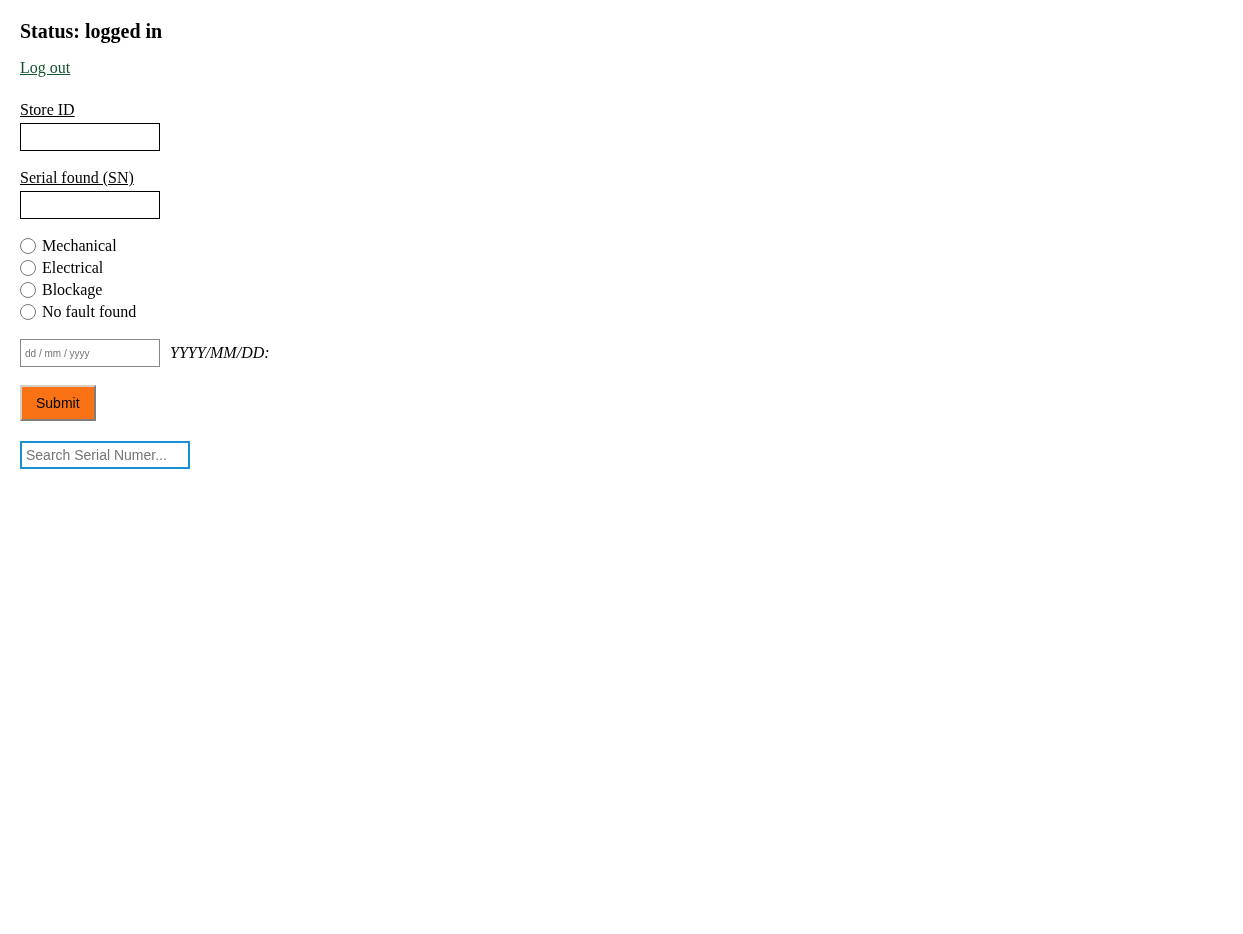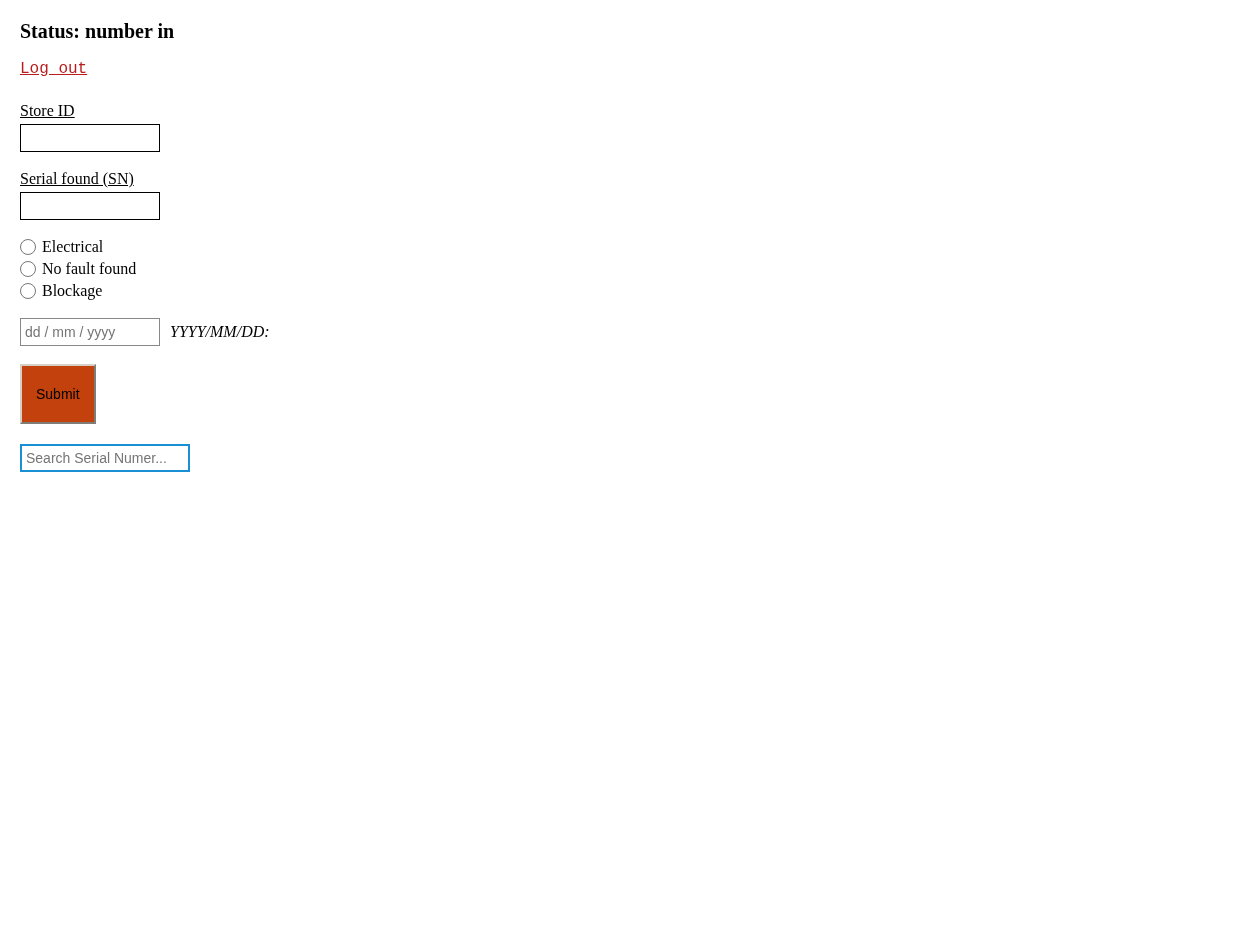--- a/index.html
+++ b/index.html
@@ -13,26 +13,25 @@
       background: #ffffff;
       color: #000000;
       padding: 20px;
     }
     .status-title {
       font-weight: bold;
       font-size: 20px;
       margin-bottom: 16px;
     }
     .logout-link {
-      color: #b91c1c;
+      color: #14532d;
       text-decoration: underline;
       cursor: pointer;
       display: inline-block;
       margin-bottom: 24px;
-      font-family: Liberation Mono, monospace;
     }
     .field-group {
       margin-bottom: 18px;
     }
     .field-label {
       display: block;
       margin-bottom: 4px;
       font-size: 16px;
       text-decoration: underline;
     }
@@ -61,77 +60,81 @@
       display: flex;
       align-items: center;
       margin-bottom: 18px;
       gap: 10px;
     }
     .date-input {
       width: 140px;
       height: 28px;
       border: 1px solid #888;
       padding: 8px 4px;
-      font-size: 14px;
+      font-size: 10px;
       color: #4d7c0f;
       background: #fff;
     }
     .date-label {
       font-size: 16px;
       font-style: italic;
     }
     .submit-btn {
-      padding: 20px 14px;
+      padding: 8px 14px;
       font-size: 14px;
-      background: #c2410c;
+      background: #f97316;
       border: 2px outset #d4d0c8;
       cursor: pointer;
       margin-bottom: 20px;
     }
     .search-input {
       width: 170px;
       height: 28px;
       border: 2px solid #1a90d4;
       padding: 2px 4px;
       font-size: 14px;
       color: #6d28d9;
       outline: none;
     }
   </style>
 </head>
 <body>
 
 
 
-<div class="status-title">Status: number in</div>
+<div class="status-title">Status: logged in</div>
 
 <a class="logout-link" href="#">Log out</a>
 
 <div class="field-group">
   <label class="field-label">Store ID</label>
   <input type="text" class="text-input" value="" style="">
 </div>
 
 <div class="field-group">
   <label class="field-label">Serial found (SN)</label>
   <input type="text" class="text-input" value="" style="">
 </div>
 
 <div class="radio-group">
   <div class="radio-item">
     <input type="radio" name="fault" id="mechanical" style="">
-    <label for="mechanical">Electrical</label>
+    <label for="mechanical">Mechanical</label>
+  </div>
+  <div class="radio-item">
+    <input type="radio" name="fault" id="electrical" style="">
+    <label for="electrical">Electrical</label>
+  </div>
+  <div class="radio-item">
+    <input type="radio" name="fault" id="blockage" style="">
+    <label for="blockage">Blockage</label>
   </div>
   <div class="radio-item">
     <input type="radio" name="fault" id="no_fault" style="">
     <label for="no_fault">No fault found</label>
-  </div>
-  <div class="radio-item">
-    <input type="radio" name="fault" id="blockage" style="">
-    <label for="blockage">Blockage</label>
   </div>
 </div>
 
 <div class="date-row">
   <input type="text" class="date-input" placeholder="dd / mm / yyyy" style="">
   <span class="date-label">YYYY/MM/DD:</span>
 </div>
 
 <button class="submit-btn">Submit</button>
 

